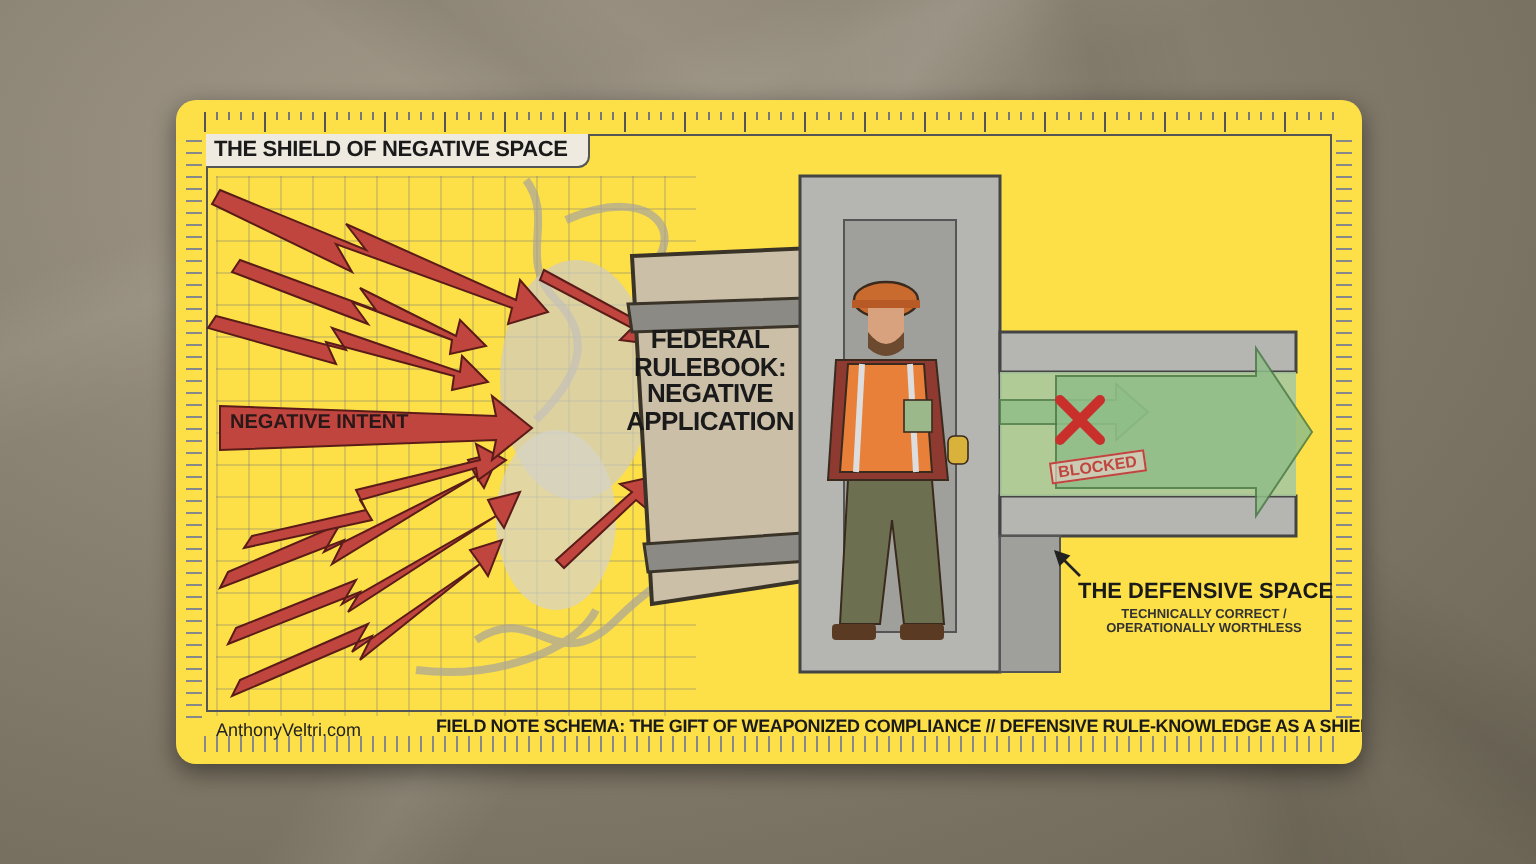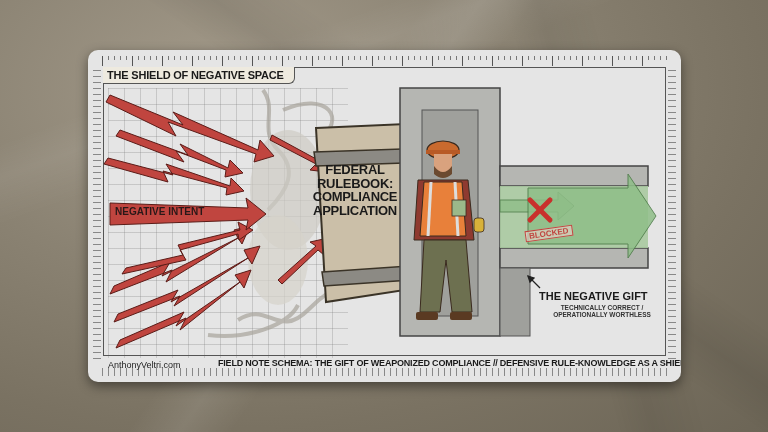--- a/index.html
+++ b/index.html
@@ -6,21 +6,21 @@
   body{width:768px;height:432px;overflow:hidden;position:relative;
     background:radial-gradient(ellipse at 30% 20%, #a39a8a 0%, #8a8272 40%, #7a7262 70%, #6c6556 100%);
     font-family:"Liberation Sans", sans-serif;}
   .crumple{position:absolute;inset:0;opacity:.35;
     background:
       linear-gradient(125deg, transparent 40%, rgba(255,255,255,.25) 45%, transparent 50%),
       linear-gradient(35deg, transparent 55%, rgba(0,0,0,.2) 60%, transparent 66%),
       linear-gradient(160deg, transparent 20%, rgba(255,255,255,.18) 25%, transparent 32%),
       linear-gradient(75deg, transparent 70%, rgba(0,0,0,.15) 74%, transparent 80%);}
   .card{position:absolute;left:88px;top:50px;width:593px;height:332px;border-radius:10px;
-    background:#e5e5e5;box-shadow:0 4px 12px rgba(0,0,0,.45);overflow:hidden;}
+    background:#fde047;box-shadow:0 4px 12px rgba(0,0,0,.45);overflow:hidden;}
   .ruler-top{position:absolute;left:14px;right:14px;top:6px;height:10px;
     background:repeating-linear-gradient(90deg,#777 0 1px,transparent 1px 6px);
     -webkit-mask:linear-gradient(#000 0 40%,transparent 40%);mask:linear-gradient(#000 0 40%,transparent 40%);}
   .ruler-top2{position:absolute;left:14px;right:14px;top:6px;height:10px;
     background:repeating-linear-gradient(90deg,#555 0 1px,transparent 1px 30px);}
   .ruler-bot{position:absolute;left:14px;right:14px;bottom:6px;height:8px;
     background:repeating-linear-gradient(90deg,#888 0 1px,transparent 1px 6px);}
   .ruler-left{position:absolute;left:5px;top:20px;bottom:20px;width:8px;
     background:repeating-linear-gradient(180deg,#888 0 1px,transparent 1px 6px);}
   .ruler-right{position:absolute;right:5px;top:20px;bottom:20px;width:8px;
@@ -135,21 +135,21 @@
     </g>
 
     <g stroke="#222" stroke-width="1.3" fill="#222">
       <line x1="452" y1="238" x2="440" y2="226"></line>
       <polygon points="440,226 446,228 442,232"></polygon>
     </g>
   </svg>
 
   <div class="title-tab">THE SHIELD OF NEGATIVE SPACE</div>
 
-  <div class="lbl book-label">FEDERAL RULEBOOK: COMPLIANCE APPLICATION</div>
+  <div class="lbl book-label">FEDERAL RULEBOOK: NEGATIVE APPLICATION</div>
   <div class="lbl mission">NEGATIVE INTENT</div>
   <div class="blocked">BLOCKED</div>
-  <div class="lbl neg-title">THE NEGATIVE GIFT</div>
+  <div class="lbl neg-title">THE DEFENSIVE SPACE</div>
   <div class="lbl neg-sub">TECHNICALLY CORRECT / OPERATIONALLY WORTHLESS</div>
 
   <div class="footer-site">AnthonyVeltri.com</div>
   <div class="footer-note">FIELD NOTE SCHEMA: THE GIFT OF WEAPONIZED COMPLIANCE // DEFENSIVE RULE-KNOWLEDGE AS A SHIELD AGAINST INTENT.</div>
 </div>
 
 </body></html>

